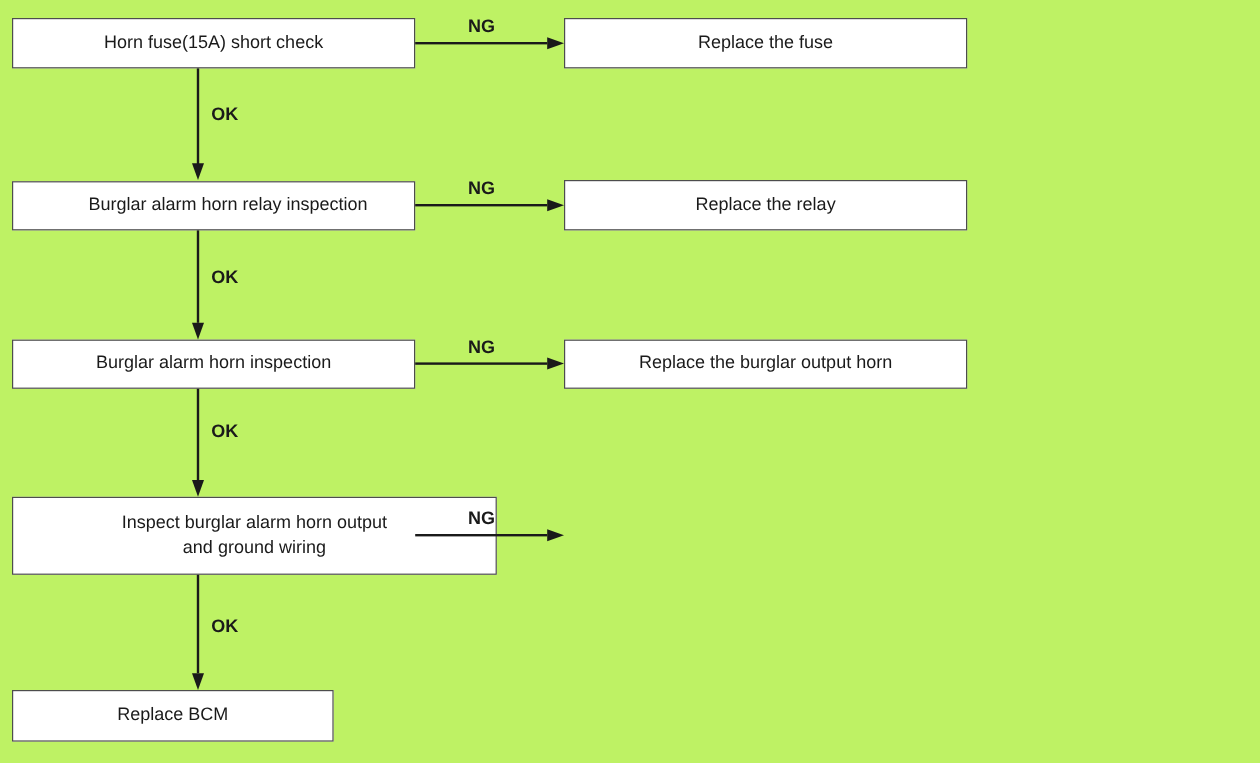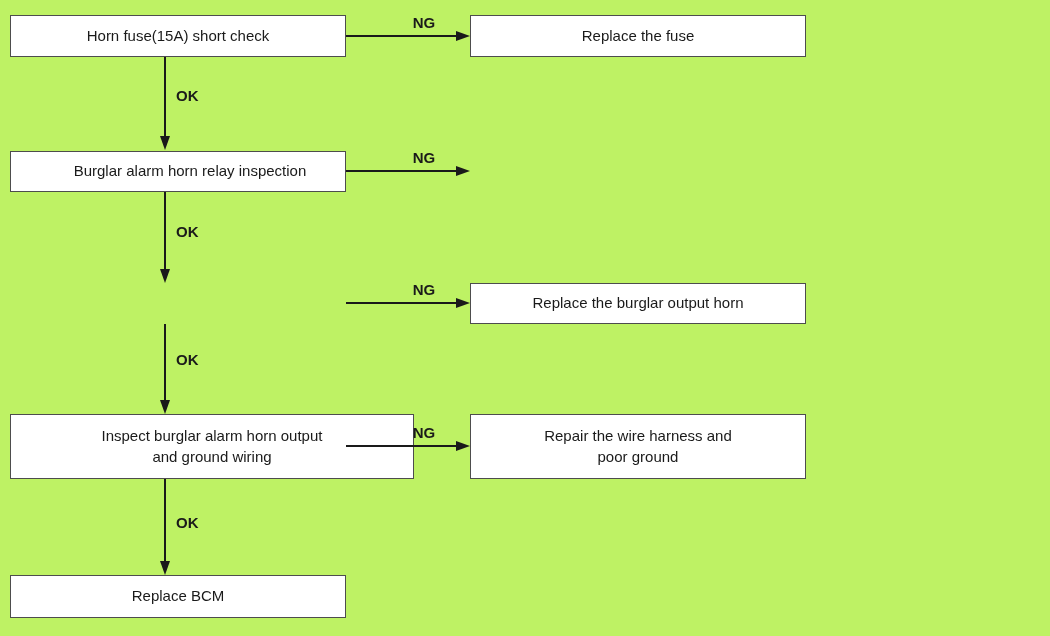--- a/index.html
+++ b/index.html
@@ -28,21 +28,21 @@
     font-size: 15px;
     line-height: 1.35;
   }
   .box span { white-space: pre-line; }
 
   
   .b-l1 { left: 10px;  top: 15px;  width: 336px; height: 42px; }
   .b-l2 { left: 10px;  top: 151px; width: 336px; height: 41px; padding-left: 24px; }
   .b-l3 { left: 10px;  top: 283px; width: 336px; height: 41px; }
   .b-l4 { left: 10px;  top: 414px; width: 404px; height: 65px; }
-  .b-l5 { left: 10px;  top: 575px; width: 336px; height: 43px; }
+  .b-l5 { left: 10px;  top: 575px; width: 268px; height: 43px; }
 
   
   .b-r1 { left: 470px; top: 15px;  width: 336px; height: 42px; }
   .b-r2 { left: 470px; top: 150px; width: 336px; height: 42px; }
   .b-r3 { left: 470px; top: 283px; width: 336px; height: 41px; }
   .b-r4 { left: 470px; top: 414px; width: 336px; height: 65px; }
 
   
   .hline {
     position: absolute;
@@ -94,21 +94,21 @@
   .av3 { top: 400px; }
   .av4 { top: 561px; }
 
   
   .lbl {
     position: absolute;
     font-size: 15px;
     font-weight: bold;
     color: #1a1a1a;
   }
-  .ng { left: 408px; width: 32px; text-align: center; }
+  .ng { left: 390px; width: 32px; }
   .ng1 { top: 14px; }
   .ng2 { top: 149px; }
   .ng3 { top: 281px; }
   .ng4 { top: 424px; }
 
   .ok { left: 176px; }
   .ok1 { top: 87px; }
   .ok2 { top: 223px; }
   .ok3 { top: 351px; }
   .ok4 { top: 514px; }
@@ -117,37 +117,39 @@
 <body>
 
 <div class="canvas">
 
   <div class="box b-l1">
     <span>Horn fuse(15A) short check</span>
   </div>
   <div class="box b-l2">
     <span>Burglar alarm horn relay inspection</span>
   </div>
+  <div class="box b-l3">
+    <span>Burglar alarm horn inspection</span>
+  </div>
   <div class="box b-l4">
     <span>Inspect burglar alarm horn output
 and ground wiring</span>
   </div>
   <div class="box b-l5">
     <span>Replace BCM</span>
   </div>
 
   <div class="box b-r1">
     <span>Replace the fuse</span>
   </div>
+  <div class="box b-r2">
+    <span>Replace the relay</span>
+  </div>
   <div class="box b-r3">
     <span>Replace the burglar output horn</span>
-  </div>
-  <div class="box b-r4">
-    <span>Repair the wire harness and
-poor ground</span>
   </div>
 
   <div class="hline h1"></div>
   <div class="arrow-right ah1"></div>
   <div class="hline h2"></div>
   <div class="arrow-right ah2"></div>
   <div class="hline h3"></div>
   <div class="arrow-right ah3"></div>
   <div class="hline h4"></div>
   <div class="arrow-right ah4"></div>

